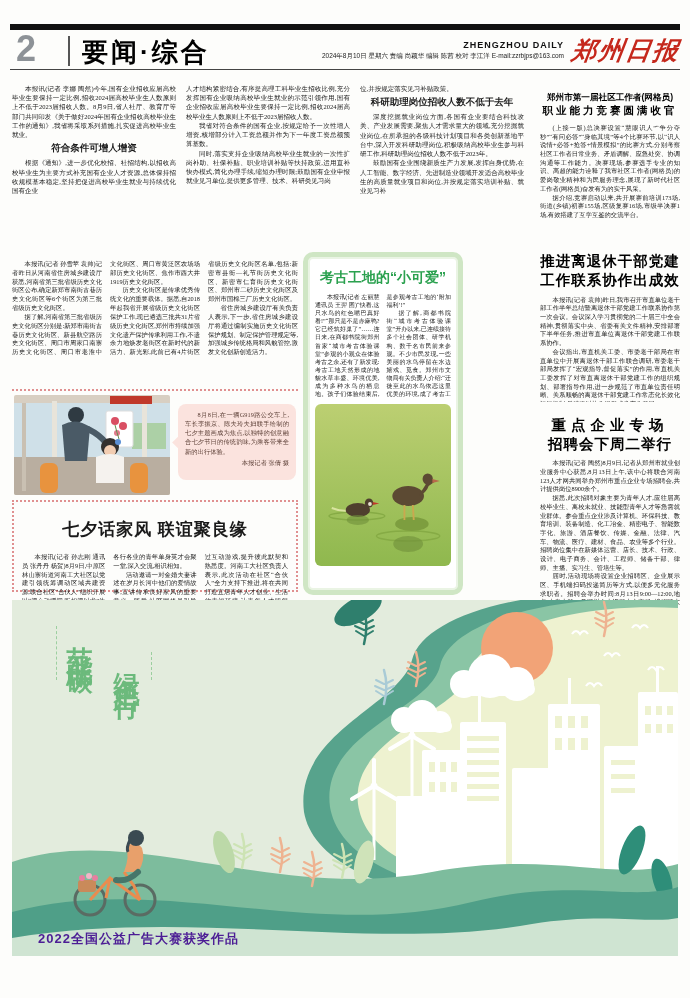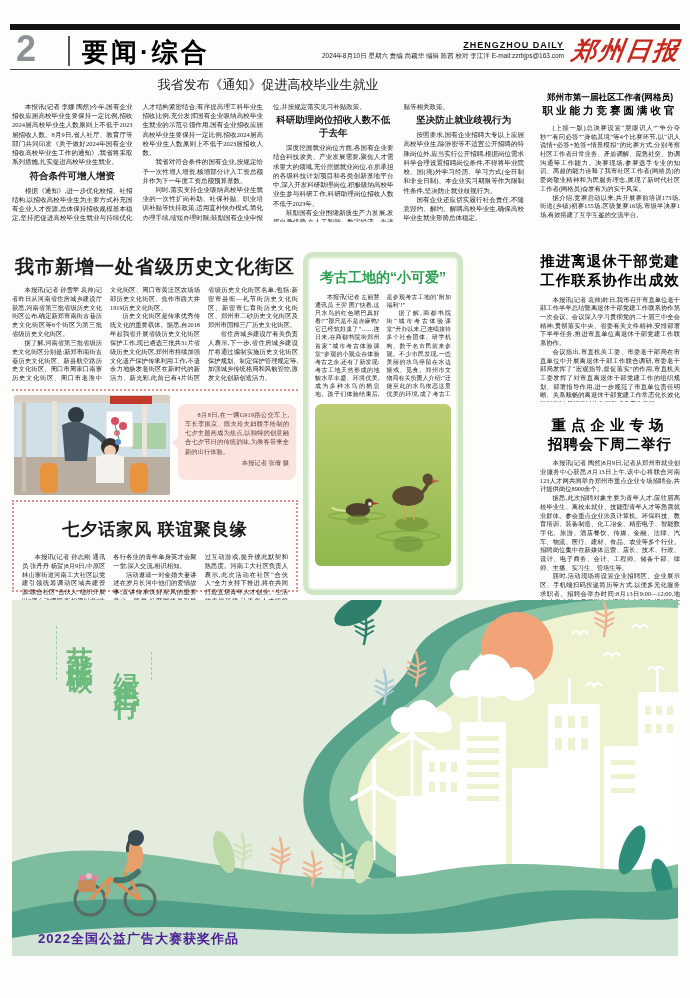--- a/index.html
+++ b/index.html
@@ -6,21 +6,21 @@
   .page{position:relative;width:690px;height:998px;background:#fdfdfb;overflow:hidden;
         font-family:"Liberation Serif",serif;color:#1a1a1a;}
   
   .topbar{position:absolute;left:10px;top:24px;width:670px;height:6px;background:#111;}
   .hdr{position:absolute;left:10px;top:34px;width:670px;height:32px;}
   .pageno{position:absolute;left:6px;top:-6px;font:800 36px "Liberation Sans",sans-serif;color:#8d9297;}
   .hdr-div{position:absolute;left:58px;top:2px;width:2px;height:30px;background:#555;}
   .section{position:absolute;left:72px;top:1px;font:bold 26px "Liberation Sans",sans-serif;letter-spacing:3px;color:#000;}
   .masthead{position:absolute;right:0;top:0;display:flex;align-items:center;gap:8px;}
   .mast-text{text-align:right;}
-  .paper-en{font:bold 9px "Liberation Sans",sans-serif;letter-spacing:1px;color:#111;text-decoration:underline;}
+  .paper-en{font:bold 9px "Liberation Sans",sans-serif;letter-spacing:1px;color:#111;}
   .dateline{font:6.5px "Liberation Sans",sans-serif;color:#222;margin-top:2px;}
   .paper-cn{font:italic bold 25px "Liberation Serif",serif;color:#c5281c;transform:skewX(-8deg);letter-spacing:2px;}
   .hdr-rule{position:absolute;left:10px;top:69px;width:670px;height:1px;background:#444;}
   
   .lead{position:absolute;left:12px;top:76px;width:512px;}
   .kicker{text-align:center;font:500 13px "Liberation Sans",sans-serif;margin:0;}
   .headline{text-align:center;font:900 29px "Liberation Sans",sans-serif;letter-spacing:2px;margin:3px 0 0;}
   .lead-body{display:flex;gap:10px;margin-top:8px;height:120px;overflow:hidden;
              font-size:6.5px;line-height:1.42;text-align:justify;}
   .col{flex:1;min-width:0;}
@@ -84,43 +84,36 @@
       <div class="mast-text">
         <div class="paper-en">ZHENGZHOU DAILY</div>
         <div class="dateline">2024年8月10日 星期六 责编 尚颖华 编辑 陈茜 校对 李江洋 E-mail:zzrbjps@163.com</div>
       </div>
       <div class="paper-cn">郑州日报</div>
     </div>
   </div>
   <div class="hdr-rule"></div>
 
   <section class="lead">
-    <p class="kicker">我省发布《通知》促进高校毕业生就业</p>
     <div class="lead-body">
       <div class="col">
         <p class="news-p">本报讯(记者 李娜 陶然)今年,国有企业招收应届高校毕业生要保持一定比例,招收2024届高校毕业生人数原则上不低于2023届招收人数。8月9日,省人社厅、教育厅等部门共同印发《关于做好2024年国有企业招收高校毕业生工作的通知》,我省将采取系列措施,扎实促进高校毕业生就业。</p>
         <p class="colsub">符合条件可增人增资</p>
         <p class="news-p">根据《通知》,进一步优化校招、社招结构,以招收高校毕业生为主要方式补充国有企业人才资源,总体保持招收规模基本稳定,坚持把促进高校毕业生就业与持续优化国有企业</p>
       </div>
       <div class="col">
         <p class="news-p cont">人才结构紧密结合,有序提高理工科毕业生招收比例,充分发挥国有企业吸纳高校毕业生就业的示范引领作用,国有企业招收应届高校毕业生要保持一定比例,招收2024届高校毕业生人数原则上不低于2023届招收人数。</p>
         <p class="news-p">我省对符合条件的国有企业,按规定给予一次性增人增资,核增部分计入工资总额并作为下一年度工资总额预算基数。</p>
         <p class="news-p">同时,落实支持企业吸纳高校毕业生就业的一次性扩岗补助、社保补贴、职业培训补贴等扶持政策,运用直补快办模式,简化办理手续,缩短办理时限;鼓励国有企业申报就业见习单位,提供更多管理、技术、科研类见习岗</p>
       </div>
       <div class="col">
         <p class="news-p cont">位,并按规定落实见习补贴政策。</p>
         <p class="colsub">科研助理岗位招收人数不低于去年</p>
         <p class="news-p">深度挖掘就业岗位方面,各国有企业要结合科技攻关、产业发展需要,聚焦人才需求量大的领域,充分挖掘就业岗位,在所承担的各级科技计划项目和各类创新基地平台中,深入开发科研助理岗位,积极吸纳高校毕业生参与科研工作,科研助理岗位招收人数不低于2023年。</p>
         <p class="news-p">鼓励国有企业围绕新质生产力发展,发挥自身优势,在人工智能、数字经济、先进制造业领域开发适合高校毕业生的高质量就业项目和岗位,并按规定落实培训补贴、就业见习补</p>
-      </div>
-      <div class="col">
-        <p class="news-p cont">贴等相关政策。</p>
-        <p class="colsub">坚决防止就业歧视行为</p>
-        <p class="news-p">按照要求,国有企业招聘大专以上应届高校毕业生,除涉密等不适宜公开招聘的特殊岗位外,应当实行公开招聘,根据岗位需求科学合理设置招聘岗位条件,不得将毕业院校、国(境)外学习经历、学习方式(全日制和非全日制)、本企业实习期限等作为限制性条件,坚决防止就业歧视行为。</p>
-        <p class="news-p">国有企业还应切实履行社会责任,不随意毁约、解约、解聘高校毕业生,确保高校毕业生就业形势总体稳定。</p>
       </div>
     </div>
   </section>
 
   <aside class="rail">
     <article>
       <h2 class="t-a1-1">郑州市第一届社区工作者(网格员)</h2>
       <h2 class="t-a1-2">职业能力竞赛圆满收官</h2>
       <div class="rail-body a1-body">
         <p class="news-p">(上接一版)总决赛设置“慧眼识人”“争分夺秒”“有问必答”“身临其境”等4个比赛环节,以“识人说情+必答+抢答+情景模拟”的比赛方式,分别考察社区工作者日常业务、矛盾调解、应急处突、协调沟通等工作能力。决赛现场,参赛选手专业的知识、高超的能力诠释了我市社区工作者(网格员)的爱岗敬业精神和为民服务理念,展现了新时代社区工作者(网格员)奋发有为的实干风采。</p>
@@ -141,21 +134,20 @@
       <h2 class="t-mid">招聘会下周二举行</h2>
       <div class="rail-body">
         <p class="news-p">本报讯(记者 陶然)8月9日,记者从郑州市就业创业服务中心获悉,8月13日上午,该中心将联合河南123人才网共同举办郑州市重点企业专场招聘会,共计提供岗位8900余个。</p>
         <p class="news-p">据悉,此次招聘对象主要为青年人才,应往届高校毕业生、离校未就业、技能型青年人才等急需就业群体。参会重点企业涉及计算机、环保科技、教育培训、装备制造、化工冶金、精密电子、智能数字化、旅游、酒店餐饮、传媒、金融、法律、汽车、物流、医疗、建材、食品、农业等多个行业。招聘岗位集中在新媒体运营、店长、技术、行政、设计、电子商务、会计、工程师、储备干部、律师、主播、实习生、管培生等。</p>
         <p class="news-p">届时,活动现场将设置企业招聘区、企业展示区、手机端扫码投递简历等方式,以便多元化服务求职者。招聘会举办时间:8月13日9:00—12:00,地点:大学中路96号郑州人力资源中心市场2楼招聘大厅。</p>
       </div>
     </article>
   </aside>
 
   <section class="heritage">
-    <h2>我市新增一处省级历史文化街区</h2>
     <div class="h-body">
       <div class="col">
         <p class="news-p">本报讯(记者 孙雪苹 袁帅)记者昨日从河南省住房城乡建设厅获悉,河南省第三批省级历史文化街区公布,确定新郑市南街古巷历史文化街区等6个街区为第三批省级历史文化街区。</p>
         <p class="news-p">据了解,河南省第三批省级历史文化街区分别是:新郑市南街古巷历史文化街区、新县航空路历史文化街区、周口市周家口南寨历史文化街区、周口市老淮中(淮阳中学)历史</p>
       </div>
       <div class="col">
         <p class="news-p cont">文化街区、周口市黄泛区农场场部历史文化街区、焦作市西大井1919历史文化街区。</p>
         <p class="news-p">历史文化街区是传承优秀传统文化的重要载体。据悉,自2018年起我省开展省级历史文化街区保护工作,现已遴选三批共31片省级历史文化街区,郑州市持续加强文化遗产保护传承利用工作,不遗余力地焕发老街区在新时代的新活力、新光彩,此前已有4片街区入选河南省第一批、第二批</p>
       </div>
       <div class="col">

